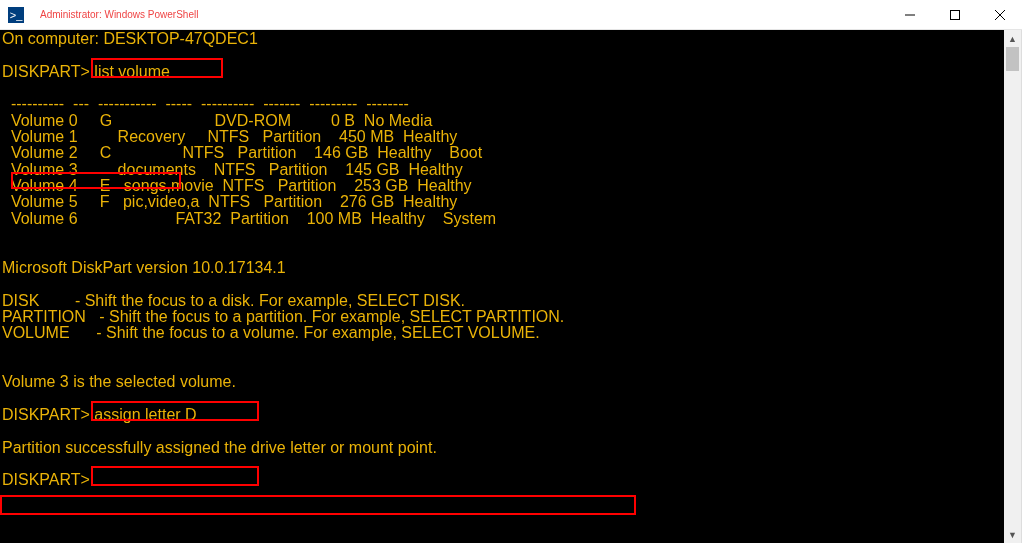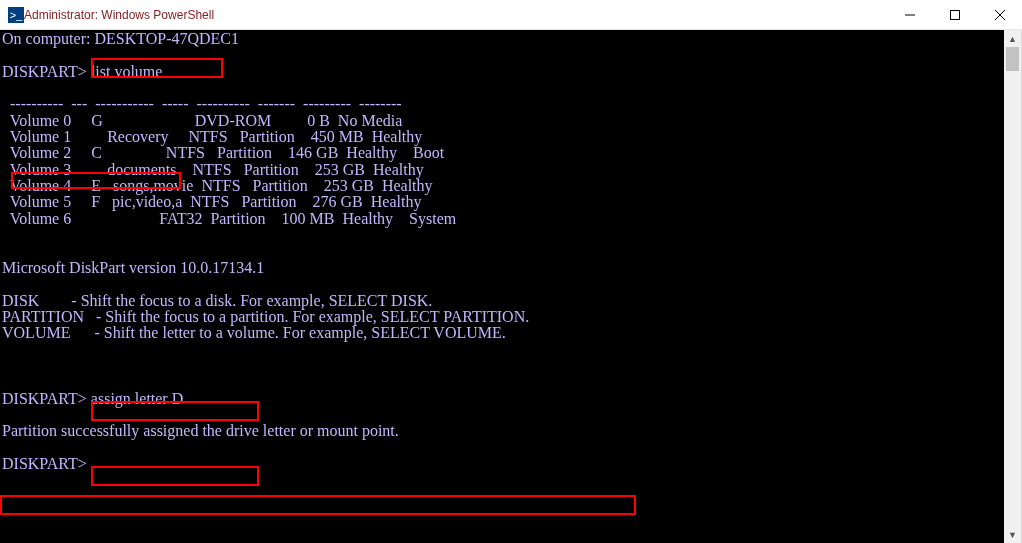--- a/index.html
+++ b/index.html
@@ -1,31 +1,31 @@
 <!DOCTYPE html>
 <html><head>
 <meta charset="utf-8">
 <style>
   * { margin: 0; padding: 0; box-sizing: border-box; }
   html, body { width: 1022px; height: 543px; font-family: "Segoe UI", Arial, sans-serif; background: #fff; overflow: hidden; }
   
   .titlebar { height: 30px; display: flex; align-items: center; background: #fff; border-bottom: 1px solid #e5e5e5; }
   .titlebar .icon-box { width: 16px; height: 16px; margin-left: 8px; background: #003e7e; display:flex; align-items:center; justify-content:center; color:#fff; font-size:11px; }
-  .titlebar .title { margin-left: 0; font-size: 12px; color: #7f1d1d; flex: 1; white-space: nowrap; overflow:hidden; text-overflow: ellipsis; }
+  .titlebar .title { margin-left: 16px; font-size: 10px; color: #ef4444; flex: 1; white-space: nowrap; overflow:hidden; text-overflow: ellipsis; }
   .win-btns { display: flex; height: 100%; }
   .win-btn { width: 45px; display: flex; align-items: center; justify-content: center; color: #333; font-size: 11px; font-family: Arial, sans-serif; }
   .win-btn svg { width: 10px; height: 10px; }
   
   .term-wrap { position: relative; width: 1022px; height: 513px; background: #000; overflow: hidden; border-right: 1px solid #ddd; }
   .scrollbar { position: absolute; right: 0; top: 0; width: 17px; height: 100%; background: #f0f0f0; }
   .scrollbar .thumb { position: absolute; top: 2px; left: 2px; right: 2px; height: 24px; background: #c2c2c2; }
   .scrollbar .arrow { position:absolute; left:0; right:0; height:17px; display:flex; align-items:center; justify-content:center; color:#555; font-size:9px; }
   .scrollbar .arrow.top{ top:0 } .scrollbar .arrow.bot{ bottom:0 }
   .term { position: absolute; top: 0; left: 0; right: 17px; bottom: 0; padding: 1px 2px 2px 2px; }
-  pre.t { color: #c4b5fd; font-family: Liberation Serif, serif; font-size: 16px; line-height: 16.35px; white-space: pre; letter-spacing: 0px; }
+  pre.t { color: #eab308; font-family: Liberation Sans, sans-serif; font-size: 16px; line-height: 16.35px; white-space: pre; letter-spacing: 0px; }
   .box { position: absolute; border: 2px solid #ff0000; pointer-events: none; }
 </style>
 </head>
 <body>
 
 <div class="titlebar">
   <div class="icon-box">
       <span>&gt;_</span>
     </div>
   <div class="title">Administrator: Windows PowerShell</div>
@@ -52,33 +52,34 @@
 <div class="term-wrap">
   <div class="term">
 <pre class="t">On computer: DESKTOP-47QDEC1</pre>
 <pre class="t"> </pre>
 <pre class="t"><span>DISKPART&gt;</span> <span>list volume</span></pre>
 <pre class="t"> </pre>
 <pre class="t">  ----------  ---  -----------  -----  ----------  -------  ---------  --------</pre>
 <pre class="t">  Volume 0     G                       DVD-ROM         0 B  No Media</pre>
 <pre class="t">  Volume 1         Recovery     NTFS   Partition    450 MB  Healthy</pre>
 <pre class="t">  Volume 2     C                NTFS   Partition    146 GB  Healthy    Boot</pre>
-<pre class="t">  Volume 3         documents    NTFS   Partition    253 GB  Healthy</pre>
+<pre class="t">  Volume 3         documents    NTFS   Partition    145 GB  Healthy</pre>
 <pre class="t">  Volume 4     E   songs,movie  NTFS   Partition    253 GB  Healthy</pre>
 <pre class="t">  Volume 5     F   pic,video,a  NTFS   Partition    276 GB  Healthy</pre>
 <pre class="t">  Volume 6                      FAT32  Partition    100 MB  Healthy    System</pre>
 <pre class="t"> </pre>
 <pre class="t"> </pre>
 <pre class="t">Microsoft DiskPart version 10.0.17134.1</pre>
 <pre class="t"> </pre>
 <pre class="t">DISK        <span>- Shift the focus to a disk. For example, SELECT DISK.</span></pre>
 <pre class="t">PARTITION   <span>- Shift the focus to a partition. For example, SELECT PARTITION.</span></pre>
-<pre class="t">VOLUME      <span>- Shift the letter to a volume. For example, SELECT VOLUME.</span></pre>
+<pre class="t">VOLUME      <span>- Shift the focus to a volume. For example, SELECT VOLUME.</span></pre>
 <pre class="t"> </pre>
 <pre class="t"> </pre>
+<pre class="t">Volume 3 is the selected volume.</pre>
 <pre class="t"> </pre>
 <pre class="t"><span>DISKPART&gt;</span> <span>assign letter D</span></pre>
 <pre class="t"> </pre>
 <pre class="t">Partition successfully assigned the drive letter or mount point.</pre>
 <pre class="t"> </pre>
 <pre class="t"><span>DISKPART&gt;</span></pre>
   </div>
 
   <div class="box" style="left:91px; top:28px; width:132px; height:20px;"></div>
   <div class="box" style="left:11px; top:142px; width:170px; height:17px;"></div>

